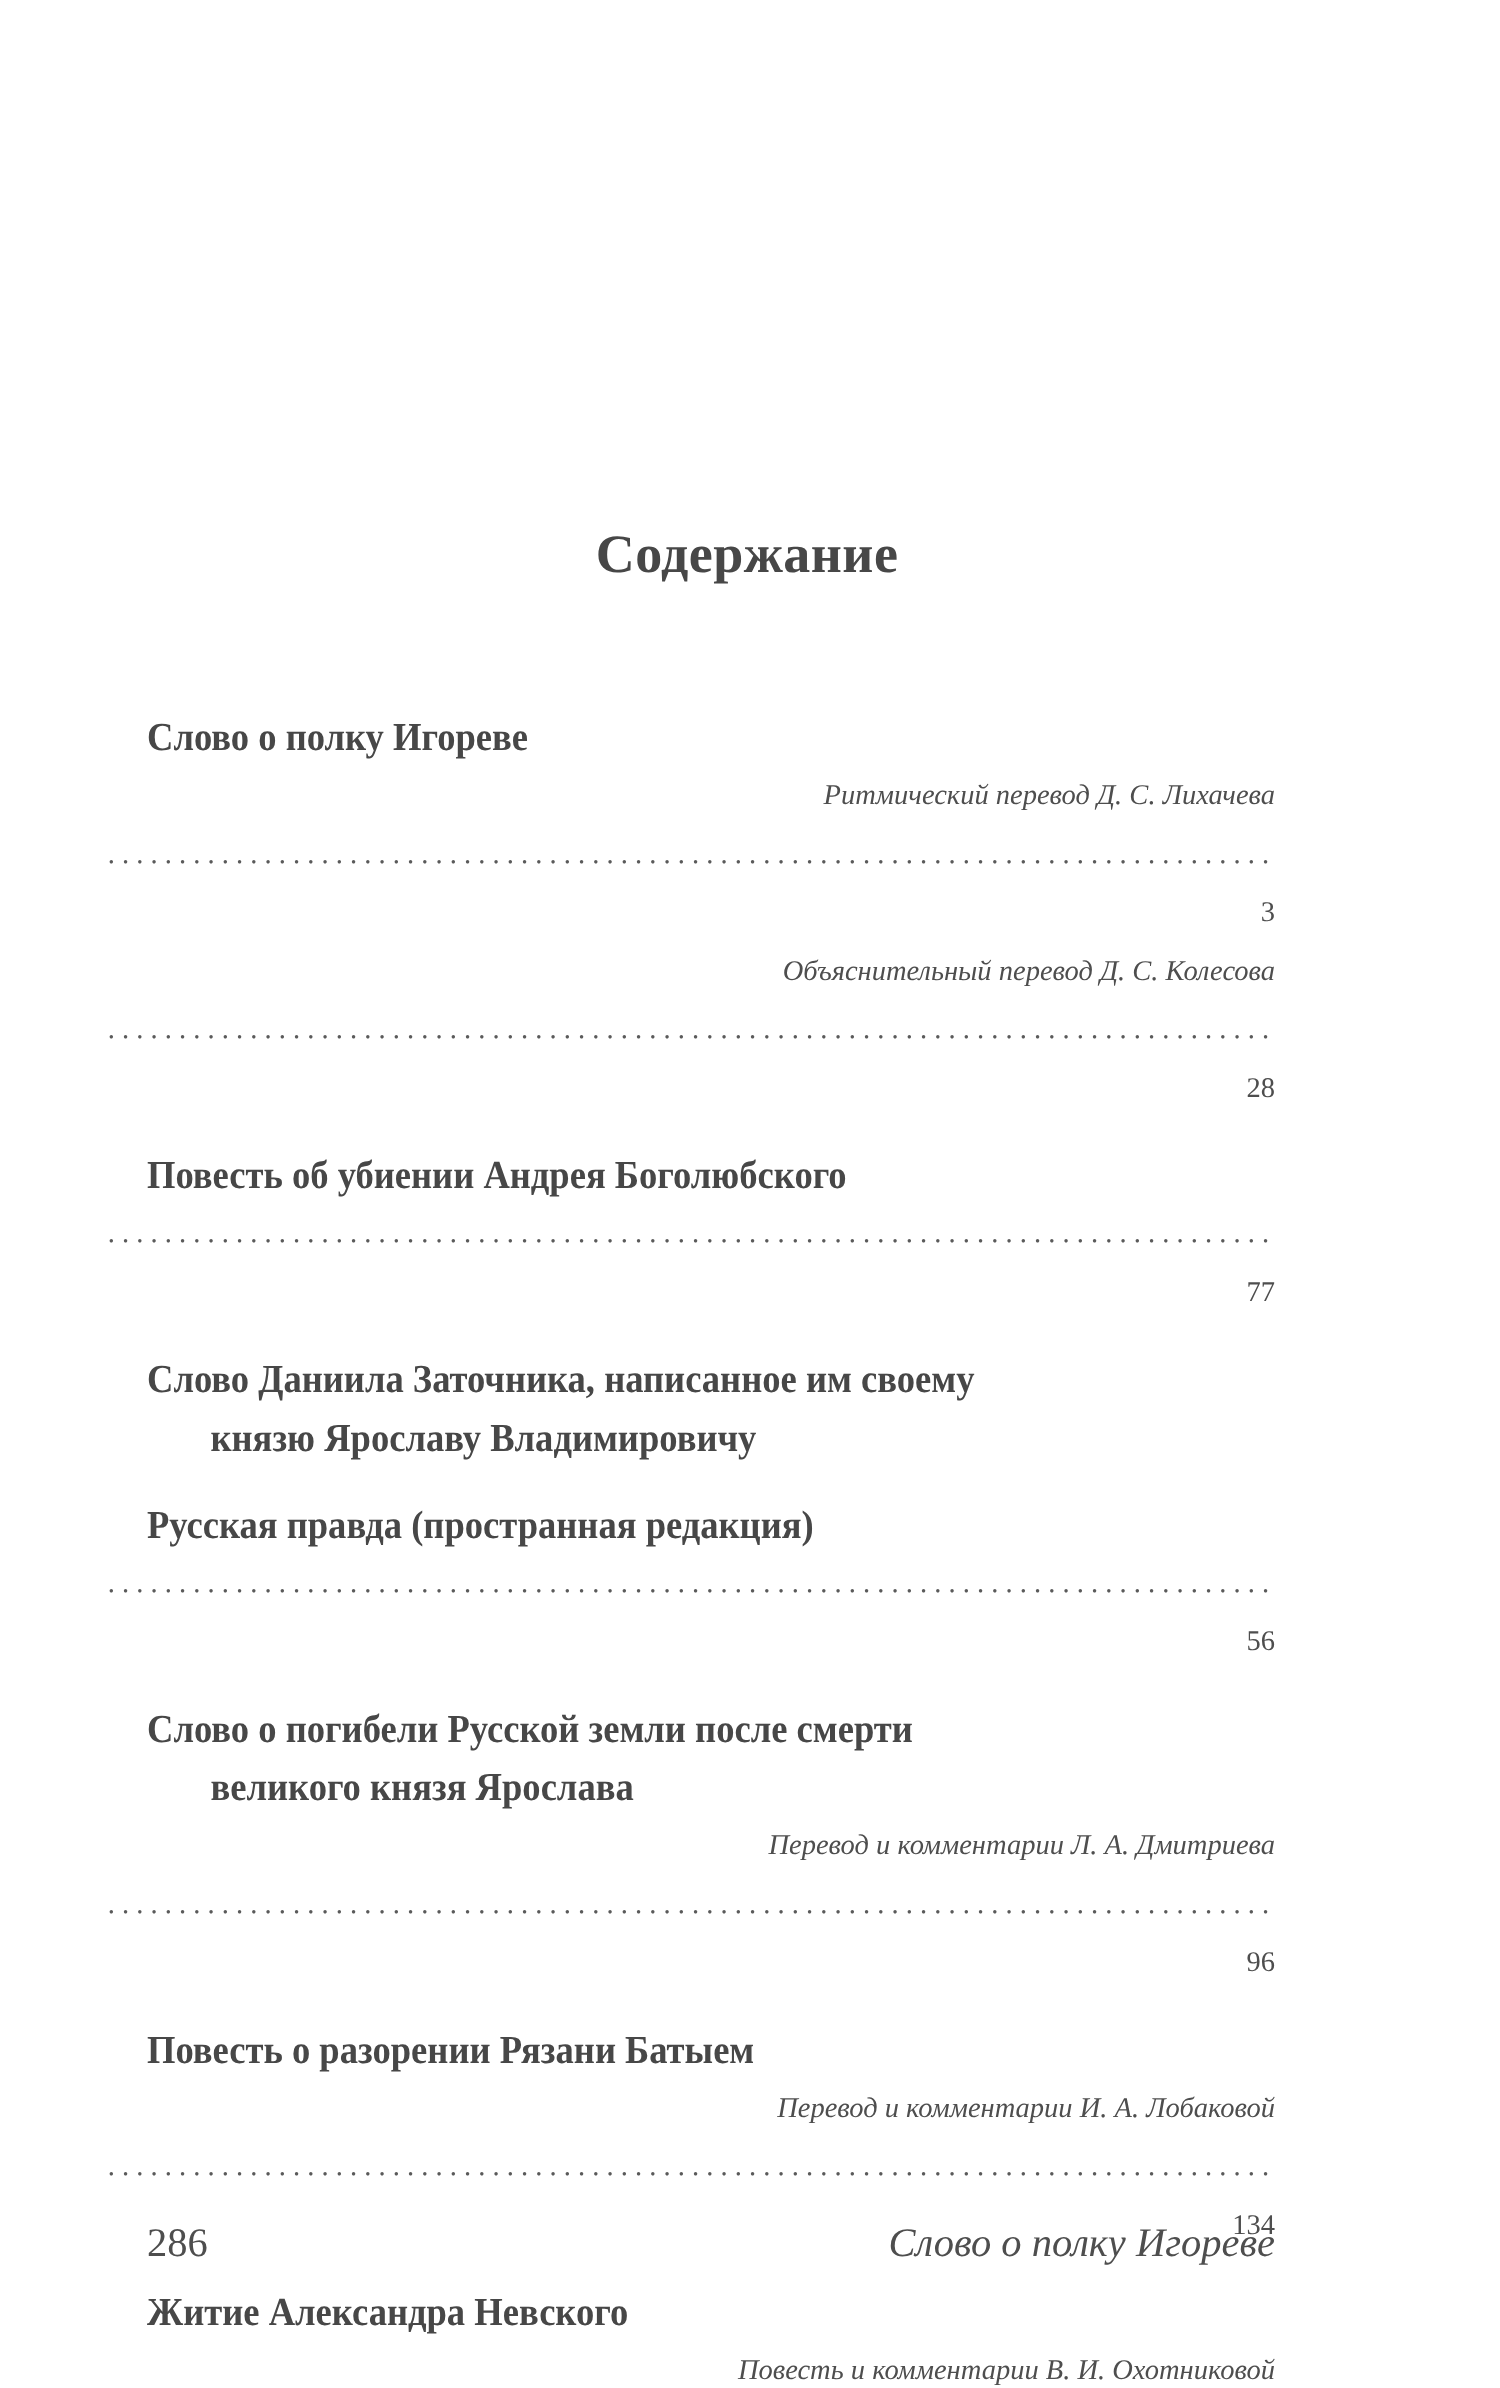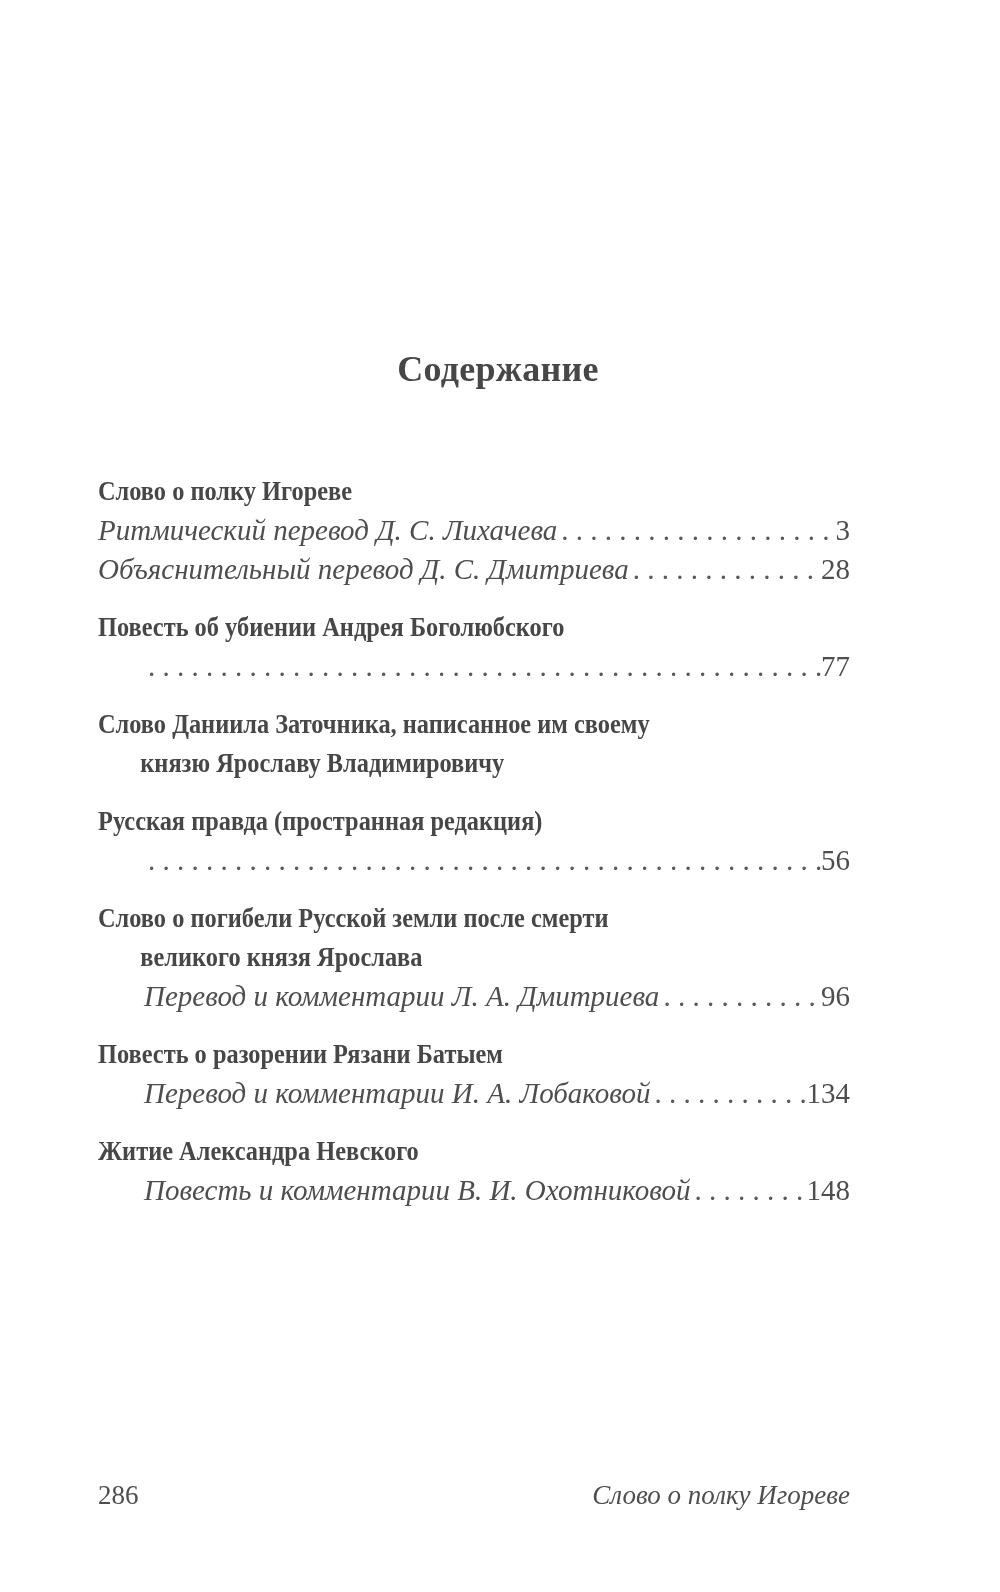--- a/index.html
+++ b/index.html
@@ -47,24 +47,25 @@
       white-space: nowrap;
     }
     .section-title .cont {
       display: block;
       padding-left: 46px;
     }
     .entry {
       display: flex;
       align-items: flex-end;
       font-style: italic;
-      font-size: 29px;
+      font-size: 19px;
       line-height: 39px;
       color: #4e4e4e;
       white-space: nowrap;
+      flex-direction: column;
     }
     .entry.indent {
       padding-left: 46px;
     }
     .entry .label {
       flex: 0 0 auto;
       transform-origin: left center;
     }
     .entry .leader {
       flex: 1 1 auto;
@@ -110,21 +111,21 @@
   <div class="section">
     <div class="section-title">
       <span>Слово о полку Игореве</span>
     </div>
     <div class="entry">
       <span class="label">Ритмический перевод Д. С. Лихачева</span>
       <span class="leader"></span>
       <span class="page">3</span>
     </div>
     <div class="entry">
-      <span class="label">Объяснительный перевод Д. С. Дмитриева</span>
+      <span class="label">Объяснительный перевод Д. С. Колесова</span>
       <span class="leader"></span>
       <span class="page">28</span>
     </div>
   </div>
 
   <div class="section">
     <div class="section-title">
       <span>Повесть об убиении Андрея Боголюбского</span>
     </div>
     <div class="entry indent">

